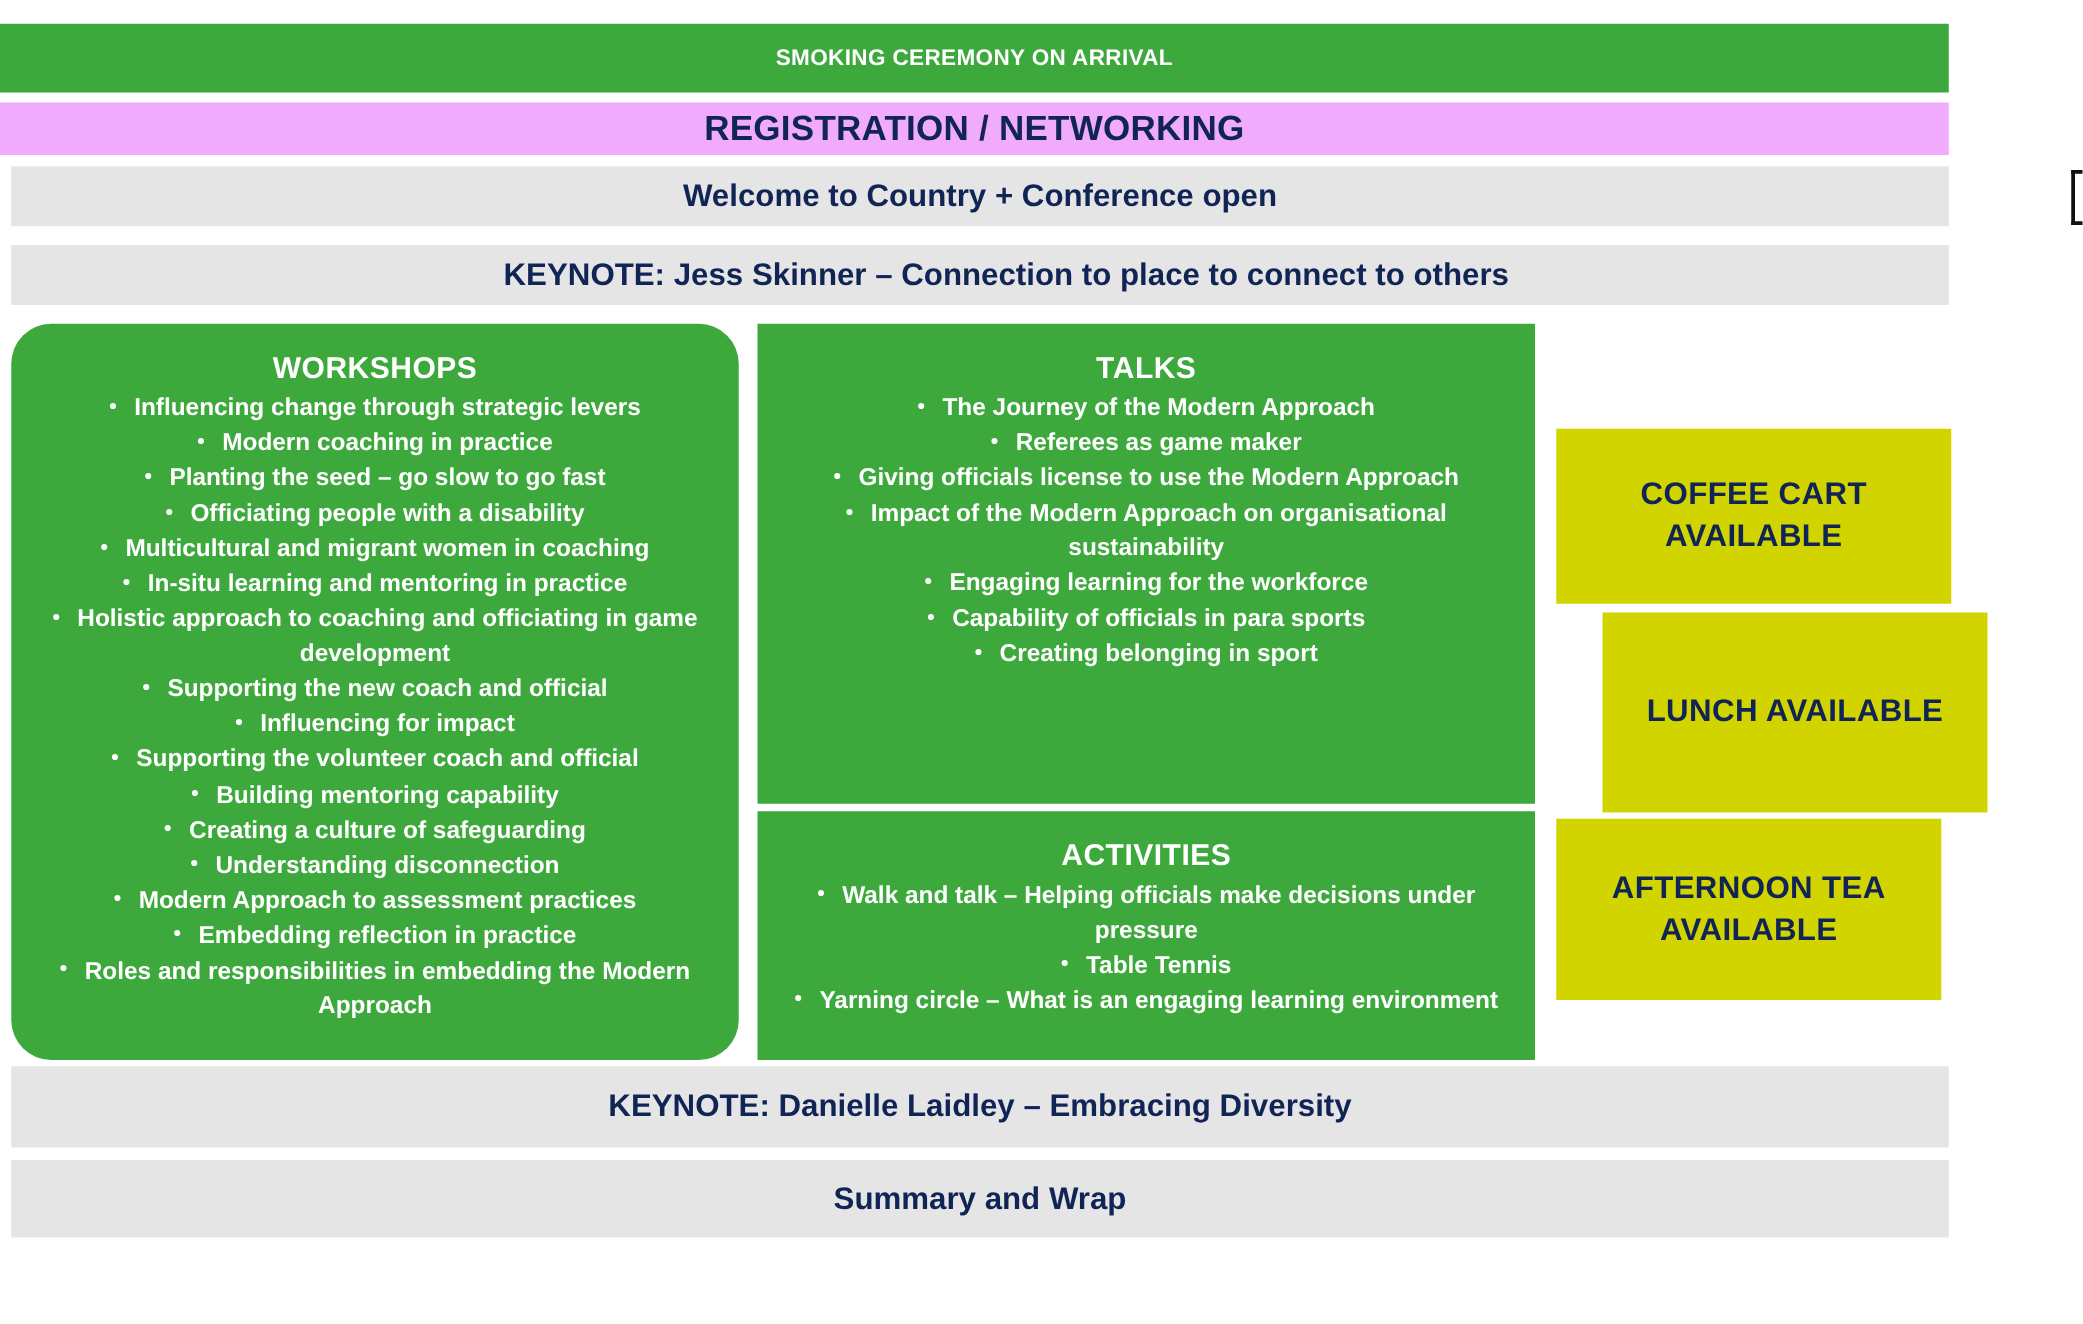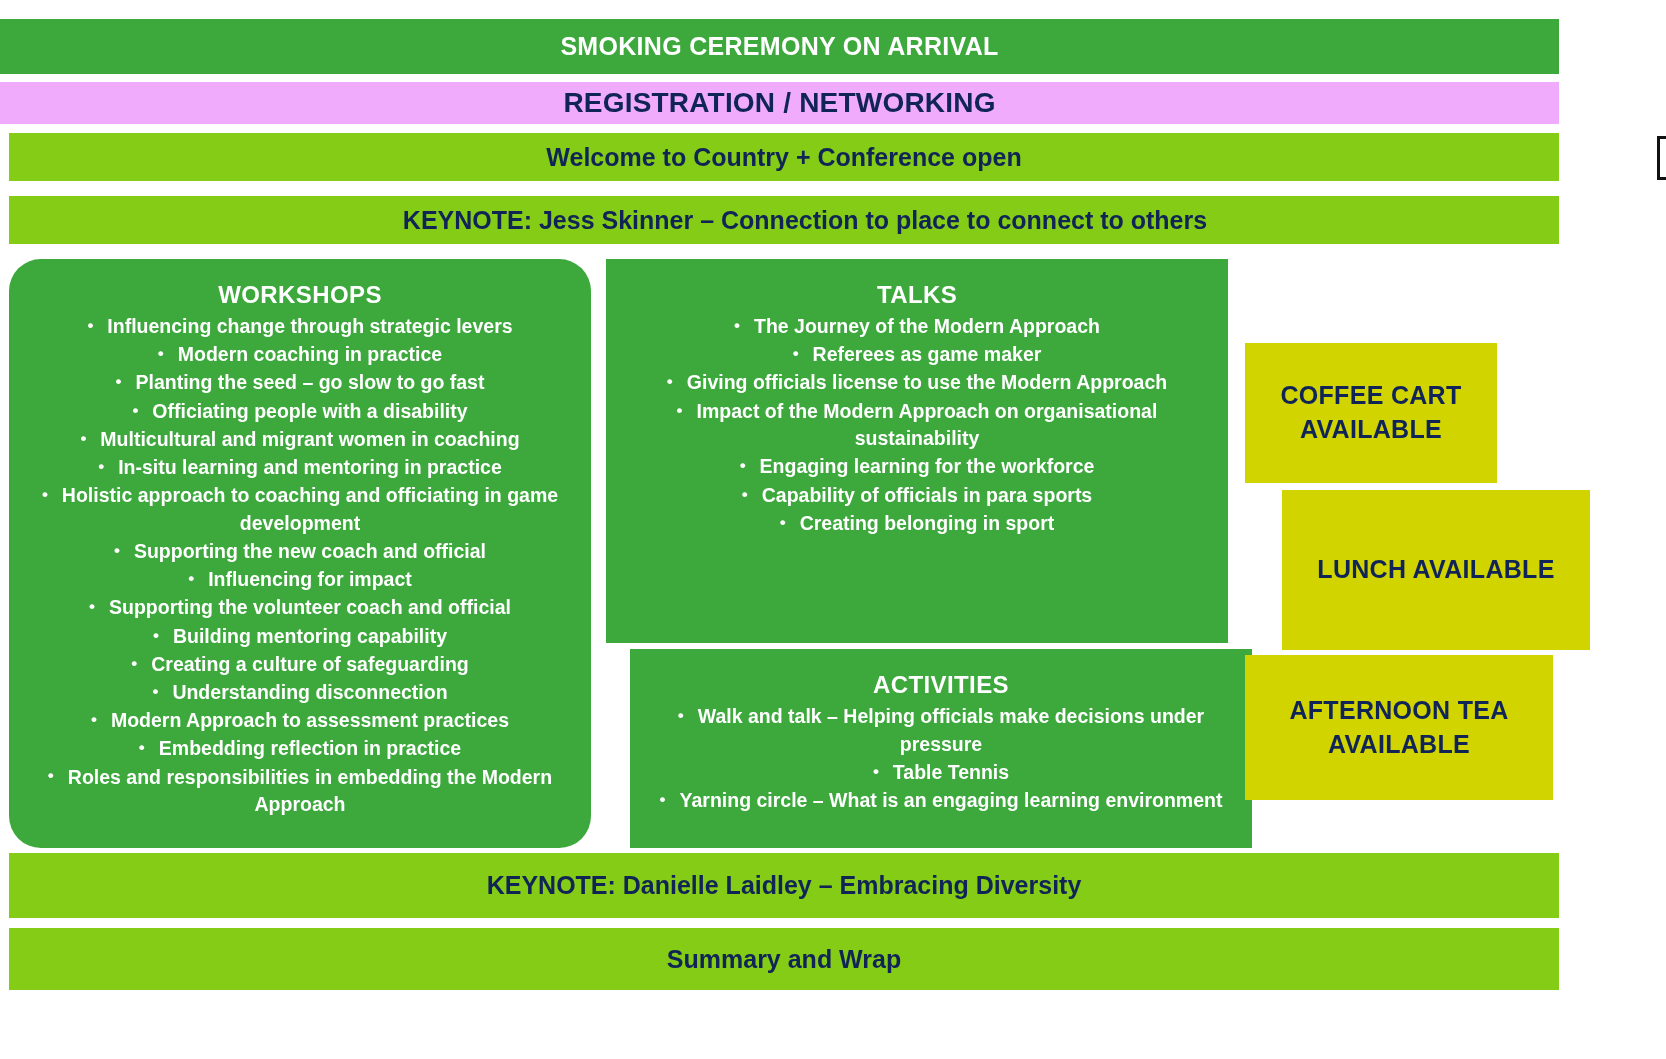--- a/index.html
+++ b/index.html
@@ -29,31 +29,31 @@
     align-items: center;
     justify-content: center;
     text-align: center;
     box-sizing: border-box;
   }
   .bar-green {
     background: #3DA93D;
     color: #ffffff;
   }
   .bar-yellow {
-    background: #84cc16;
+    background: #e5e5e5;
     color: #102456;
   }
   .bar-plain {
     background: #f0abfc;
     color: #102456;
   }
 
   .title-caps {
     font-weight: bold;
-    font-size: 25px;
+    font-size: 18px;
     letter-spacing: 0.3px;
   }
   .title-mixed {
     font-weight: bold;
     font-size: 25px;
   }
   .title-reg {
     font-weight: bold;
     font-size: 28px;
     letter-spacing: 0.2px;
@@ -174,30 +174,30 @@
       <li><span class="bul">•</span><span>The Journey of the Modern Approach</span></li>
       <li><span class="bul">•</span><span>Referees as game maker</span></li>
       <li><span class="bul">•</span><span>Giving officials license to use the Modern Approach</span></li>
       <li><span class="bul">•</span><span>Impact of the Modern Approach on organisational sustainability</span></li>
       <li><span class="bul">•</span><span>Engaging learning for the workforce</span></li>
       <li><span class="bul">•</span><span>Capability of officials in para sports</span></li>
       <li><span class="bul">•</span><span>Creating belonging in sport</span></li>
     </ul>
   </div>
 
-  <div class="panel" style="left:606px; top:649px; width:622px; height:199px;margin-left:24px;">
+  <div class="panel" style="left:606px; top:649px; width:622px; height:199px;">
     <div class="panel-heading">ACTIVITIES</div>
     <ul class="panel-list">
       <li><span class="bul">•</span><span>Walk and talk – Helping officials make decisions under pressure</span></li>
       <li><span class="bul">•</span><span>Table Tennis</span></li>
       <li><span class="bul">•</span><span>Yarning circle – What is an engaging learning environment</span></li>
     </ul>
   </div>
 
-  <div class="service-box" style="left:1245px; top:343px; width:252px; height:140px;">
+  <div class="service-box" style="left:1245px; top:343px; width:316px; height:140px;">
     <span>COFFEE CART AVAILABLE</span>
   </div>
 
   <div class="service-box" style="left:1282px; top:490px; width:308px; height:160px;">
     <span>LUNCH AVAILABLE</span>
   </div>
 
   <div class="service-box" style="left:1245px; top:655px; width:308px; height:145px;text-align:center;">
     <span>AFTERNOON TEA AVAILABLE</span>
   </div>

